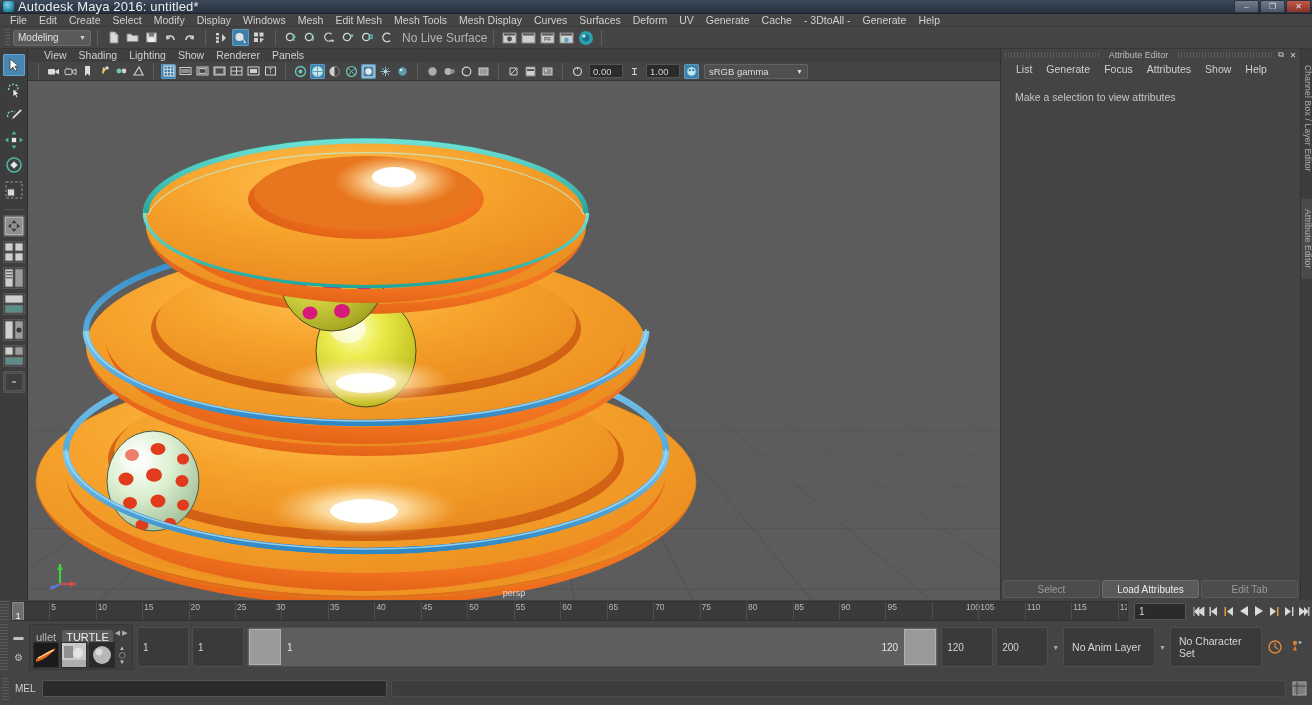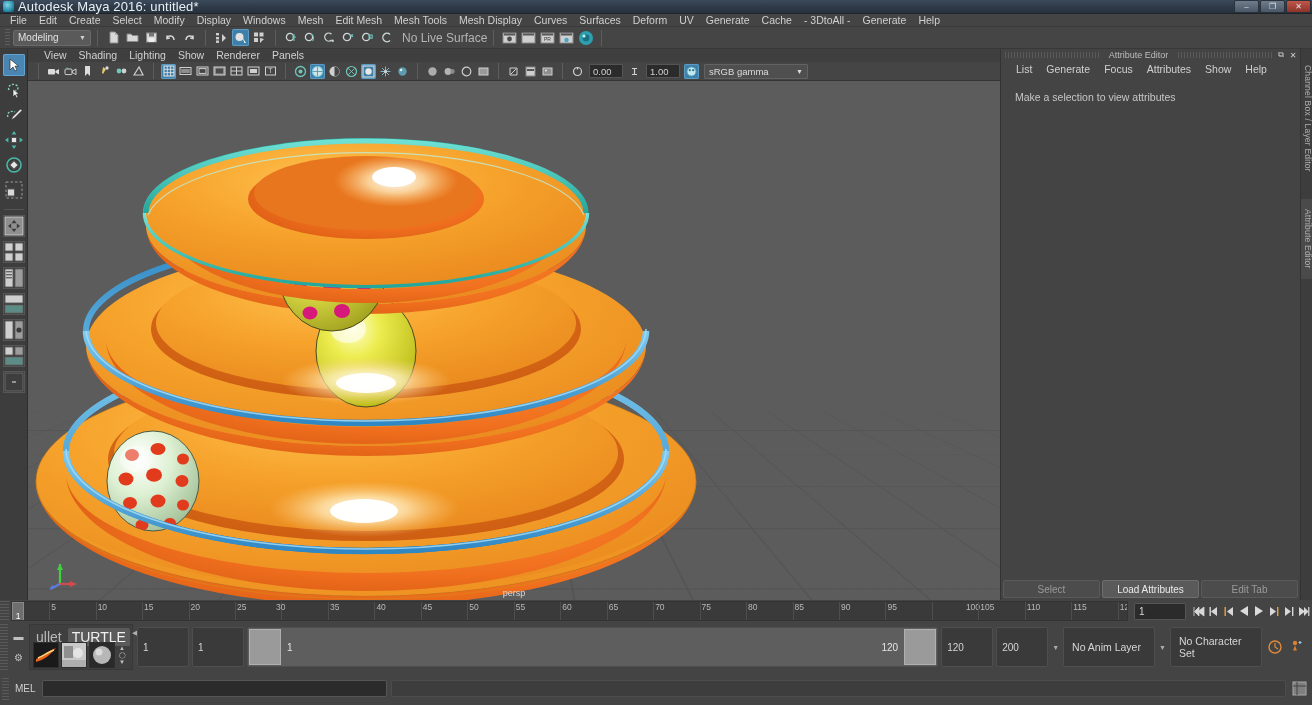--- a/index.html
+++ b/index.html
@@ -213,21 +213,21 @@
   .shelf-box { width:8px; height:46px;
     background: repeating-linear-gradient(to bottom, #5a5a5a 0 1px, transparent 1px 3px); }
   .minibtns { display:flex; flex-direction:column; gap:8px; margin:0 4px; }
   .minibtn { width:13px; height:13px; display:flex; align-items:center;
              justify-content:center; font-size:10px; color:#c0c0c0; }
   .shelf {
     width:104px; height:46px; background:#3f3f3f; display:flex;
     flex-direction:column; border:1px solid #383838;
   }
   .shelf-tabs { height:15px; display:flex; align-items:center; gap:2px; padding-left:2px; }
-  .shelf-tab { font-size:14px; color:#b8b8b8; padding:1px 4px; border-radius:2px 2px 0 0;margin-top:9px; }
+  .shelf-tab { font-size:11px; color:#b8b8b8; padding:1px 4px; border-radius:2px 2px 0 0;margin-top:9px; }
   .shelf-tab.active { background:#5a5a5a; color:#f0f0f0; }
   .shelf-arrow { font-size:7px; color:#b0b0b0; }
   .shelf-icons { flex:1; display:flex; align-items:center; padding-left:3px; gap:2px; }
   .shelf-icon { width:26px; height:26px; border:1px solid #2e2e2e; }
   .spin { display:flex; flex-direction:column; margin-left:2px; gap:1px; }
   .spin div { font-size:6px; color:#c0c0c0; line-height:6px; }
 
   .rfield {
     height:40px; background:#3a3a3a; border:1px solid #4e4e4e;
     display:flex; align-items:center; padding-left:5px;

